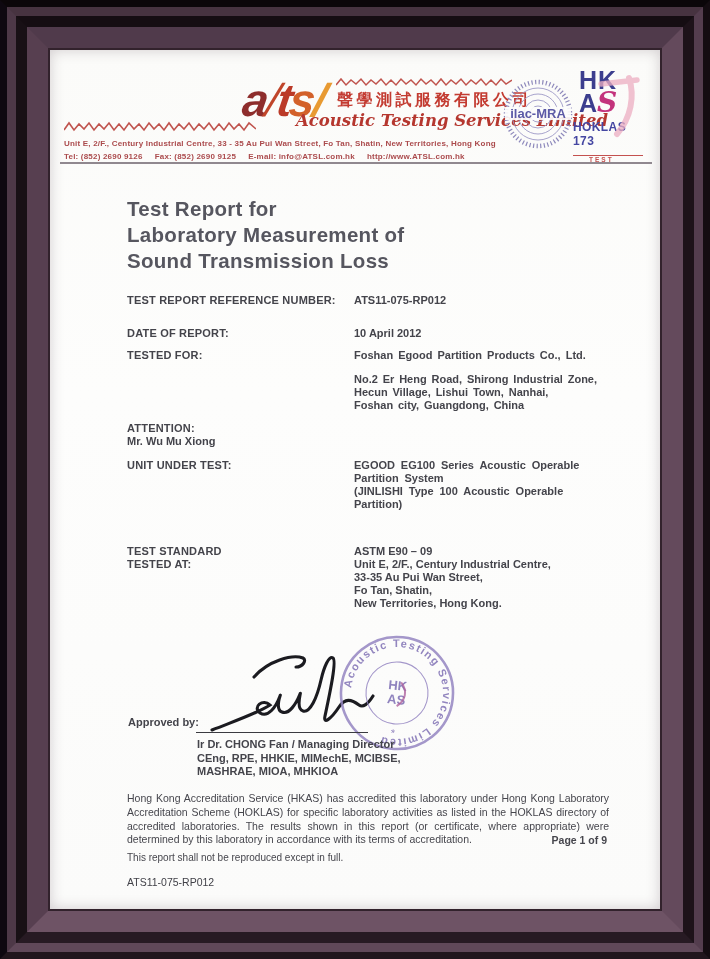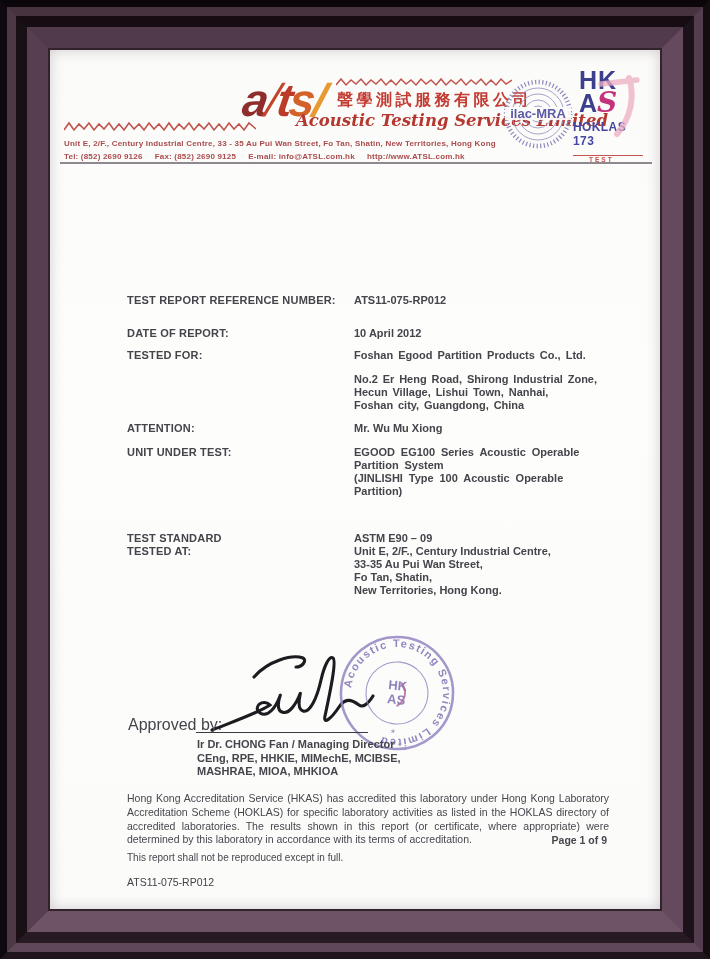--- a/index.html
+++ b/index.html
@@ -41,26 +41,26 @@
   .rows{position:absolute;left:77px;top:244px;width:482px;}
   .row{display:flex;font-size:11px;font-weight:bold;color:#44444b;line-height:13px;}
   .row .lbl{width:227px;flex:none;letter-spacing:.2px;}
   .row .val{width:255px;white-space:pre-line;}
   .rows .row:nth-child(1){margin-bottom:20px;}
   .rows .row:nth-child(2){margin-bottom:9px;}
   .rows .row:nth-child(3){margin-bottom:11px;}
   .rows .row:nth-child(4){margin-bottom:10px;}
   .rows .row:nth-child(4) .val{word-spacing:1.8px;}
   .rows .row:nth-child(3) .val{word-spacing:2px;}
-  .rows .row:nth-child(5){margin-bottom:11px;}
+  .rows .row:nth-child(5){margin-bottom:11px;flex-direction:column;}
   .rows .row:nth-child(6){margin-bottom:34px;}
   .rows .row:nth-child(6) .val{word-spacing:2.8px;}
   .rows .row:nth-child(7){}
   
-  .approvedby{position:absolute;left:78px;top:666px;font-size:16px;font-weight:normal;color:#44444b;}
+  .approvedby{position:absolute;left:78px;top:666px;font-size:11px;font-weight:bold;color:#44444b;}
   .sigline{position:absolute;left:146px;top:682px;width:172px;border-top:1.5px solid #3a3a40;}
   .approver{position:absolute;left:147px;top:688px;font-size:11px;font-weight:bold;color:#44444b;line-height:13.5px;white-space:pre-line;}
   .sig{position:absolute;left:158px;top:596px;}
   .stamp{position:absolute;left:286px;top:582px;opacity:.85;transform:rotate(6deg);}
   
   .accred{position:absolute;left:77px;top:742px;width:482px;font-size:10.5px;color:#46464d;line-height:13.8px;text-align:justify;}
   .note{position:absolute;left:77px;top:802px;font-size:10px;color:#46464d;}
   .ref{position:absolute;left:77px;top:826px;font-size:10.5px;color:#414148;}
   .pageno{position:absolute;right:53px;top:784px;font-size:10.5px;font-weight:bold;color:#46464d;}
 </style>
@@ -104,20 +104,23 @@
       <svg width="70" height="70" viewBox="0 0 70 70" style="opacity:.75;">
         <path d="M28,14 L64,10" stroke="#edaec2" stroke-width="5.5" fill="none" stroke-linecap="round"></path>
         <path d="M56,8 C62,26 58,48 44,64" stroke="#edaec2" stroke-width="6" fill="none" stroke-linecap="round"></path>
       </svg>
       <div class="hk">HK</div>
       <div class="asrow"><span>A</span><span class="s">S</span></div>
       <div class="hoklas">HOKLAS 173</div>
       <div class="test">TEST</div>
     </div>
 
+    <div class="title">Test Report for
+Laboratory Measurement of
+Sound Transmission Loss</div>
 
     <div class="rows">
       <div class="row">
         <div class="lbl">TEST REPORT REFERENCE NUMBER:</div>
         <div class="val">ATS11-075-RP012</div>
       </div>
       <div class="row">
         <div class="lbl">DATE OF REPORT:</div>
         <div class="val">10 April 2012</div>
       </div>

